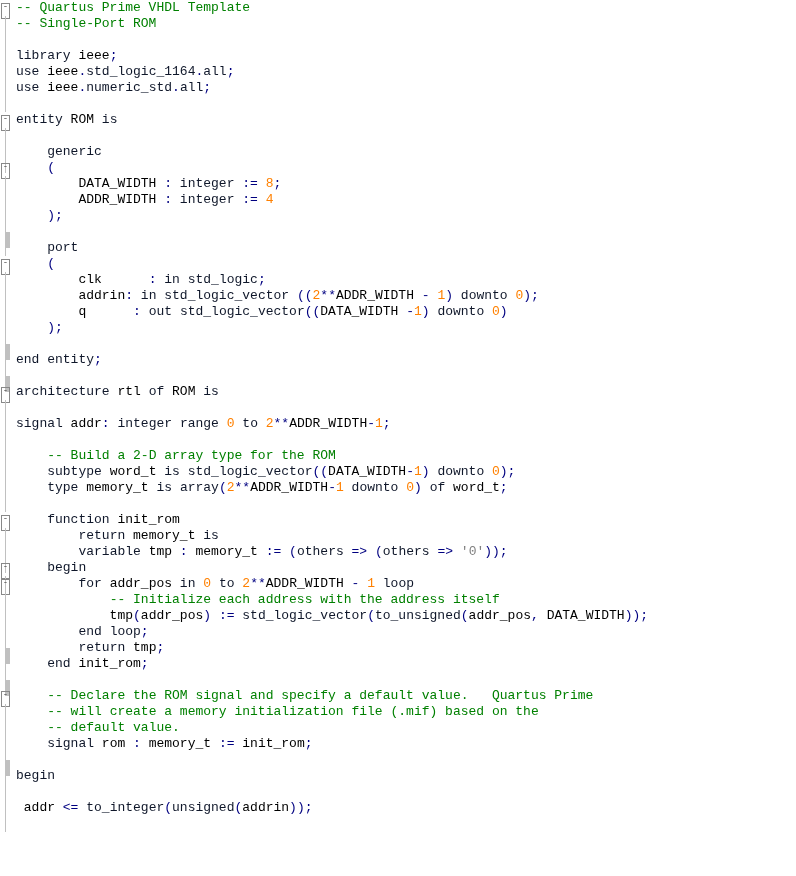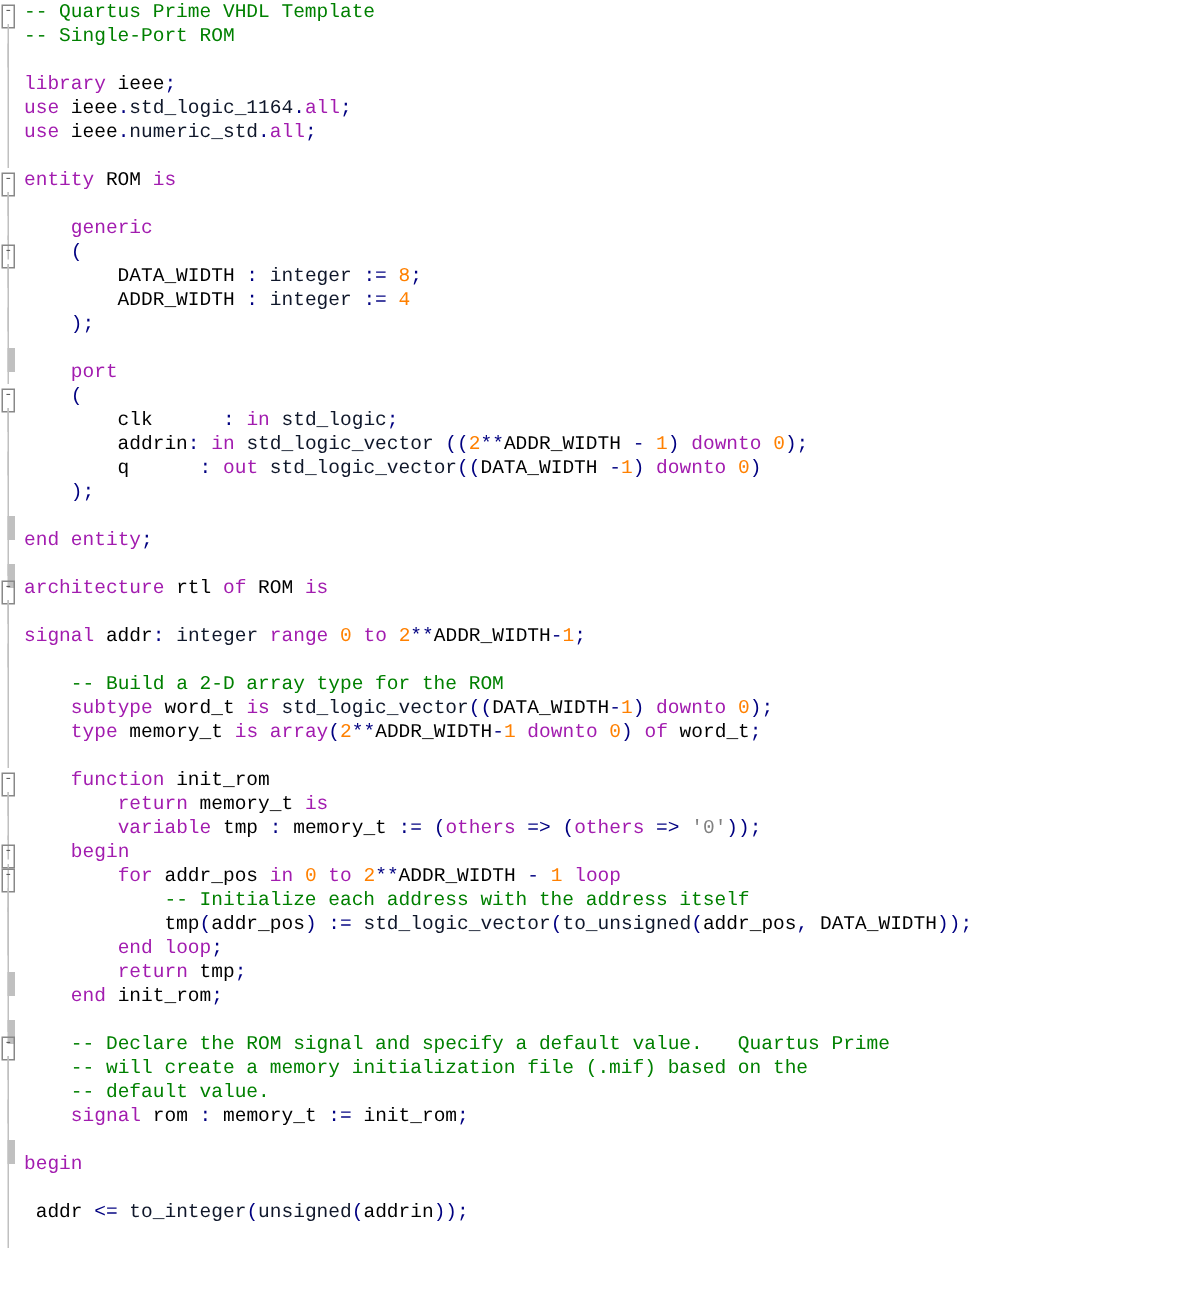--- a/index.html
+++ b/index.html
@@ -60,21 +60,21 @@
     background: #c0c0c0;
   }
   .code {
     padding-left: 2px;
     white-space: pre;
   }
   .line {
     height: 16px;
   }
   .c-comment { color: #008000; }
-  .c-kw { color: #a21caf; }
+  .c-kw { color: #0f172a; }
   .c-type { color: #0f172a; }
   .c-num { color: #ff8000; }
   .c-op { color: #000080; }
   .c-txt { color: #000000; }
   .c-char { color: #808080; }
 </style>
 </head>
 <body>
 
 <div class="editor">

